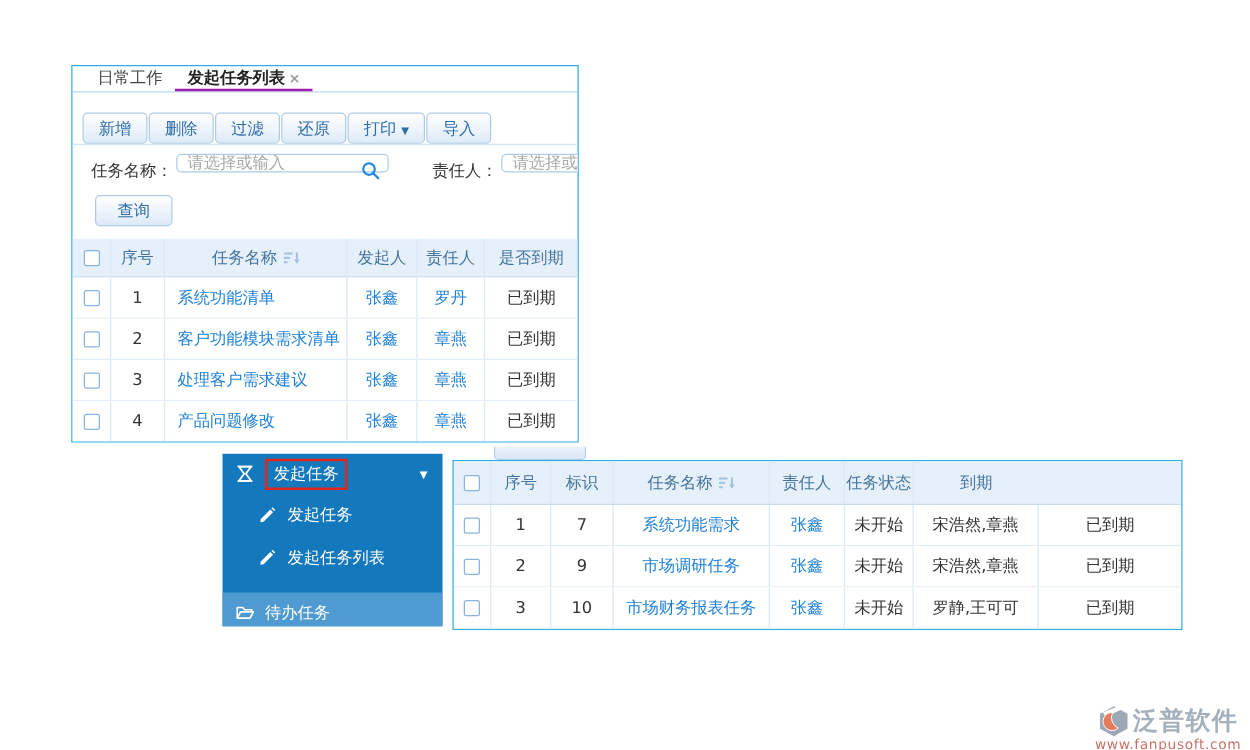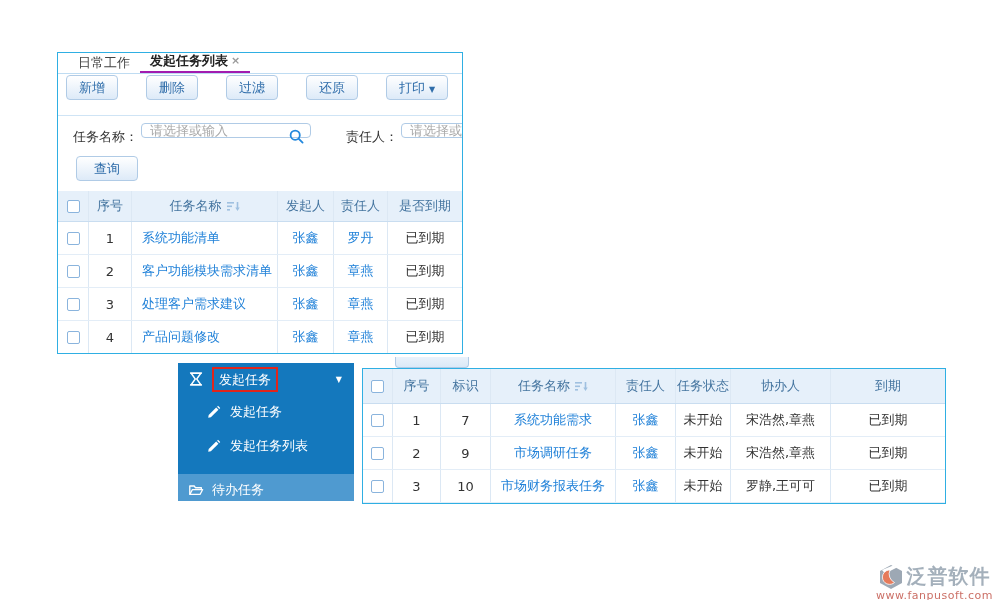--- a/index.html
+++ b/index.html
@@ -4,27 +4,27 @@
 <style>
   * { margin:0; padding:0; box-sizing:border-box; }
   html,body { width:1000px; height:600px; background:#fff; overflow:hidden; }
   body { font-family:"DejaVu Sans","Liberation Sans",sans-serif; font-size:13px; color:#333; position:relative; }
 
   
   .top-panel { position:absolute; left:57px; top:52px; width:406px; height:302px;
     border:1px solid #2fafe3; background:#fff; overflow:hidden; }
 
   .tabbar { position:absolute; top:0; left:0; width:600px; height:21px;
-    border-bottom:1px solid #bfdcf2; display:flex; padding-left:10px;align-items:flex-end; }
+    border-bottom:1px solid #bfdcf2; display:flex; padding-left:10px; }
   .tab { padding:0 10px; line-height:20px; color:#444; cursor:default; position:relative; }
   .tab.active { font-weight:bold; color:#222; border-bottom:2px solid #a21caf; }
   .tab-close { font-size:11px; color:#999; margin-left:3px; vertical-align:top; }
 
   .toolbar { position:absolute; top:22px; left:0; width:600px; height:41px;
-    border-bottom:1px solid #cfe4f5; display:flex; align-items:flex-start; gap:28px; padding-left:8px; }
+    border-bottom:1px solid #cfe4f5; display:flex; align-items:flex-end; gap:1px; padding-left:8px; }
   .btn { background:linear-gradient(180deg,#ffffff,#ddeaf8); border:1px solid #b0cbe6;
     border-radius:4px; color:#2f6daa; font-size:13px; height:25px; padding:0 12px;
     white-space:nowrap; cursor:pointer; font-family:inherit; flex:0 0 auto; }
   .btn .caret { font-size:8px; color:#2f6daa; margin-left:4px; }
 
   .filter-row { position:absolute; top:70px; left:0; width:600px; height:28px; }
   .f-label { position:absolute; top:5px; color:#333; }
   .f-label.l1 { left:15px; }
   .f-label.l2 { left:288px; }
   .inp-wrap { position:absolute; top:0; height:27px; }
@@ -259,21 +259,20 @@
       <svg class="sort-ic" width="13" height="11" viewBox="0 0 13 11">
         <rect x="0" y="1" width="7" height="1.6" fill="#9fc0e0"></rect>
         <rect x="0" y="4.5" width="5" height="1.6" fill="#9fc0e0"></rect>
         <rect x="0" y="8" width="3" height="1.6" fill="#9fc0e0"></rect>
         <line x1="10.5" y1="1" x2="10.5" y2="7" stroke="#9fc0e0" stroke-width="1.6"></line>
         <path d="M8.3 6.5 L12.7 6.5 L10.5 10 Z" fill="#9fc0e0"></path>
       </svg>
     </div>
     <div class="t-cell">责任人</div>
     <div class="t-cell">任务状态</div>
-    <div class="t-cell">协办人</div>
     <div class="t-cell">到期</div>
   </div>
 
   <div class="t-row bot-grid t-body">
     <div class="t-cell">
         <span class="cb"></span>
       </div>
     <div class="t-cell">1</div>
     <div class="t-cell">7</div>
     <div class="t-cell">

